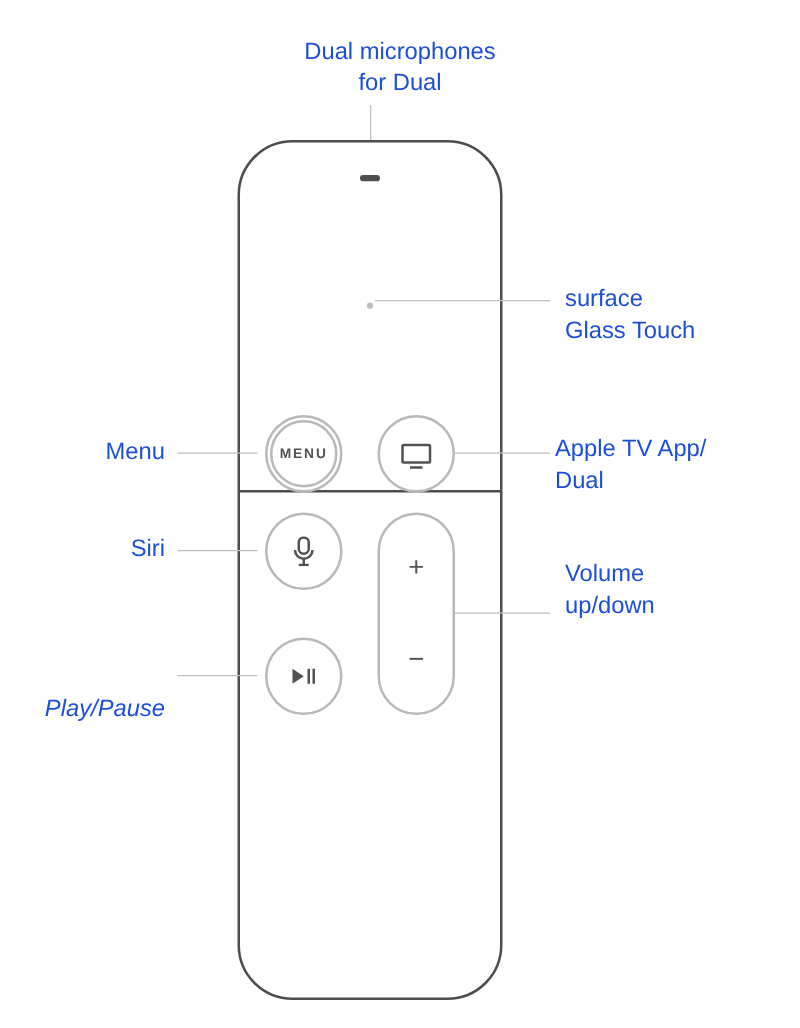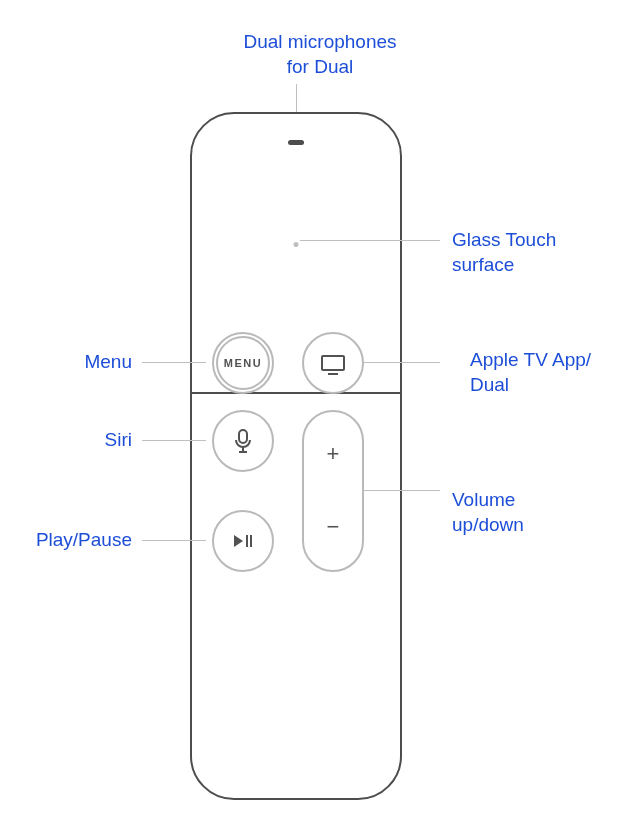--- a/index.html
+++ b/index.html
@@ -223,44 +223,44 @@
     </div>
 
     <div class="vol">
       <div class="glyph plus">+</div>
       <div class="glyph minus">−</div>
     </div>
   </div>
 
   <div class="leader h" style="left:300px; top:240px; width:140px;"></div>
   <div class="label" style="left:452px; top:228px;">
+    <div>surface</div>
     <div>Glass Touch</div>
-    <div>surface</div>
   </div>
 
   <div class="leader h" style="left:364px; top:362px; width:76px;"></div>
-  <div class="label" style="left:470px; top:348px;">
+  <div class="label" style="left:444px; top:348px;">
     <div>Apple TV App/</div>
     <div>Dual</div>
   </div>
 
   <div class="leader h" style="left:364px; top:490px; width:76px;"></div>
-  <div class="label" style="left:452px; top:488px;">
+  <div class="label" style="left:452px; top:448px;">
     <div>Volume</div>
     <div>up/down</div>
   </div>
 
   <div class="label left" style="left:40px; top:350px; width:92px;">
     <span>Menu</span>
   </div>
   <div class="leader h" style="left:142px; top:362px; width:64px;"></div>
 
   <div class="label left" style="left:40px; top:428px; width:92px;text-align:right;">
     <span>Siri</span>
   </div>
   <div class="leader h" style="left:142px; top:440px; width:64px;"></div>
 
-  <div class="label left" style="left:20px; top:528px; width:112px;">
+  <div class="label left" style="left:20px; top:556px; width:112px;font-style:italic;">
     <span>Play/Pause</span>
   </div>
   <div class="leader h" style="left:142px; top:540px; width:64px;"></div>
 
 </div>
 
 </body></html>

